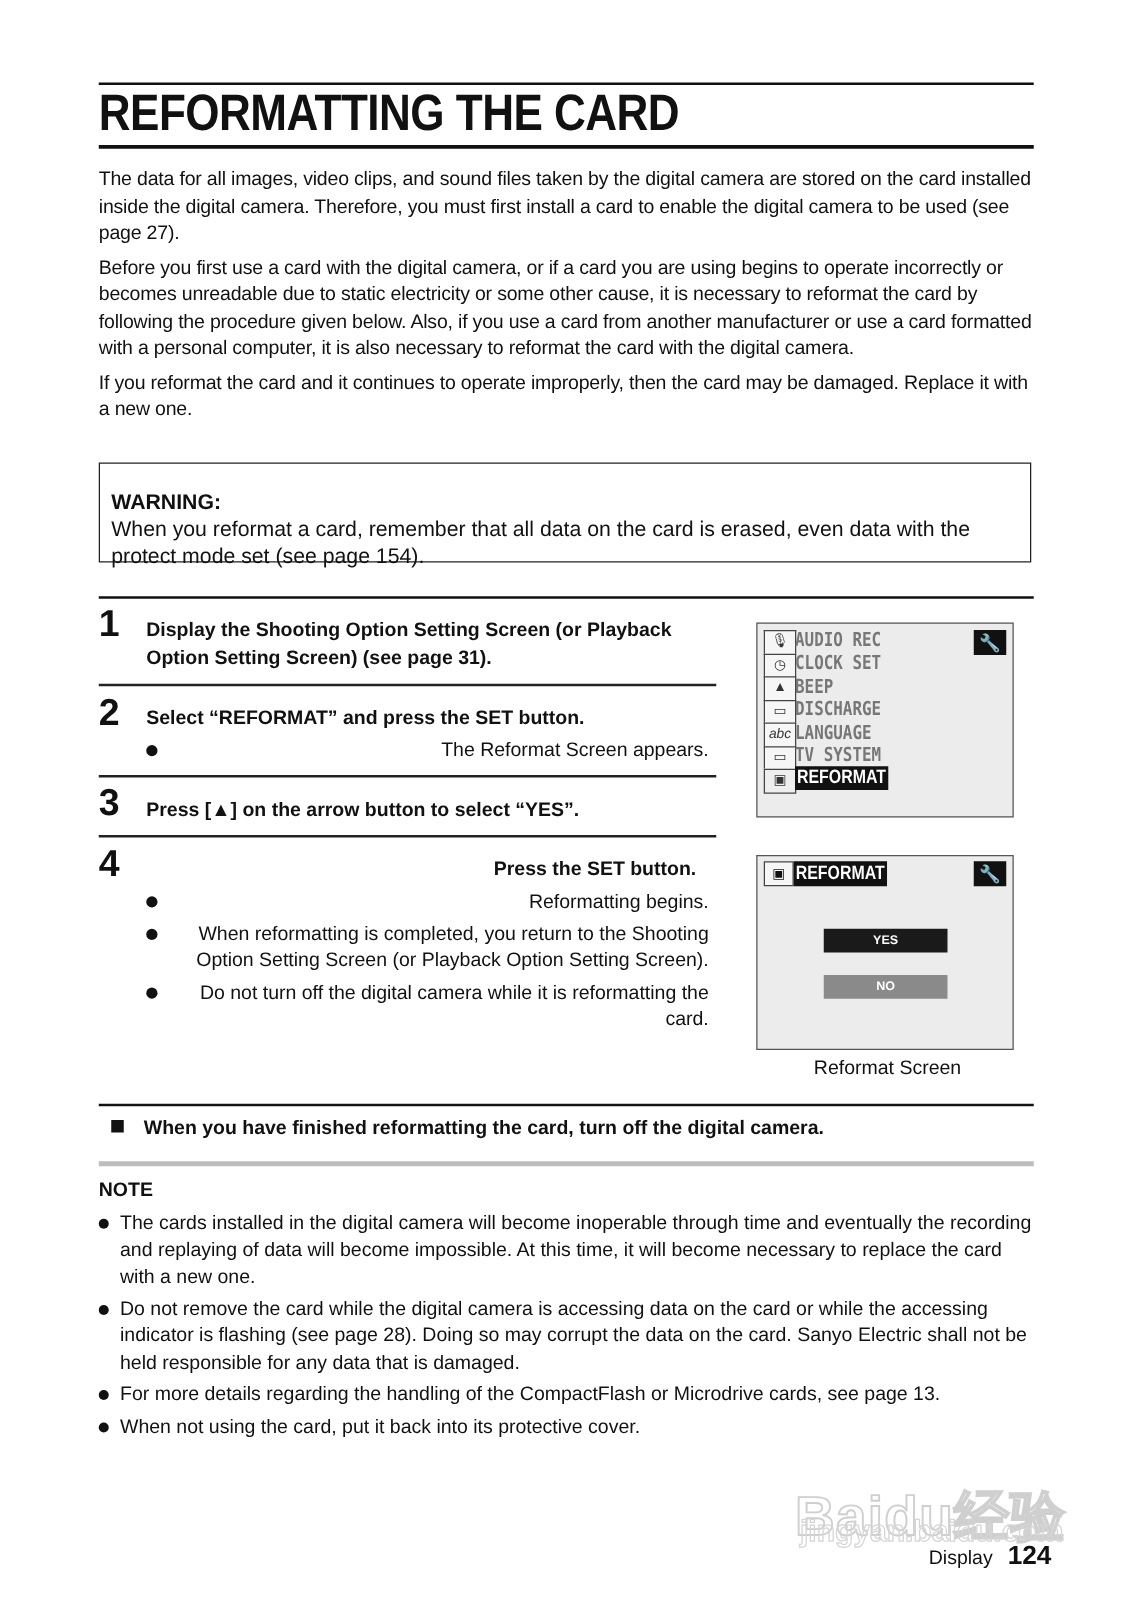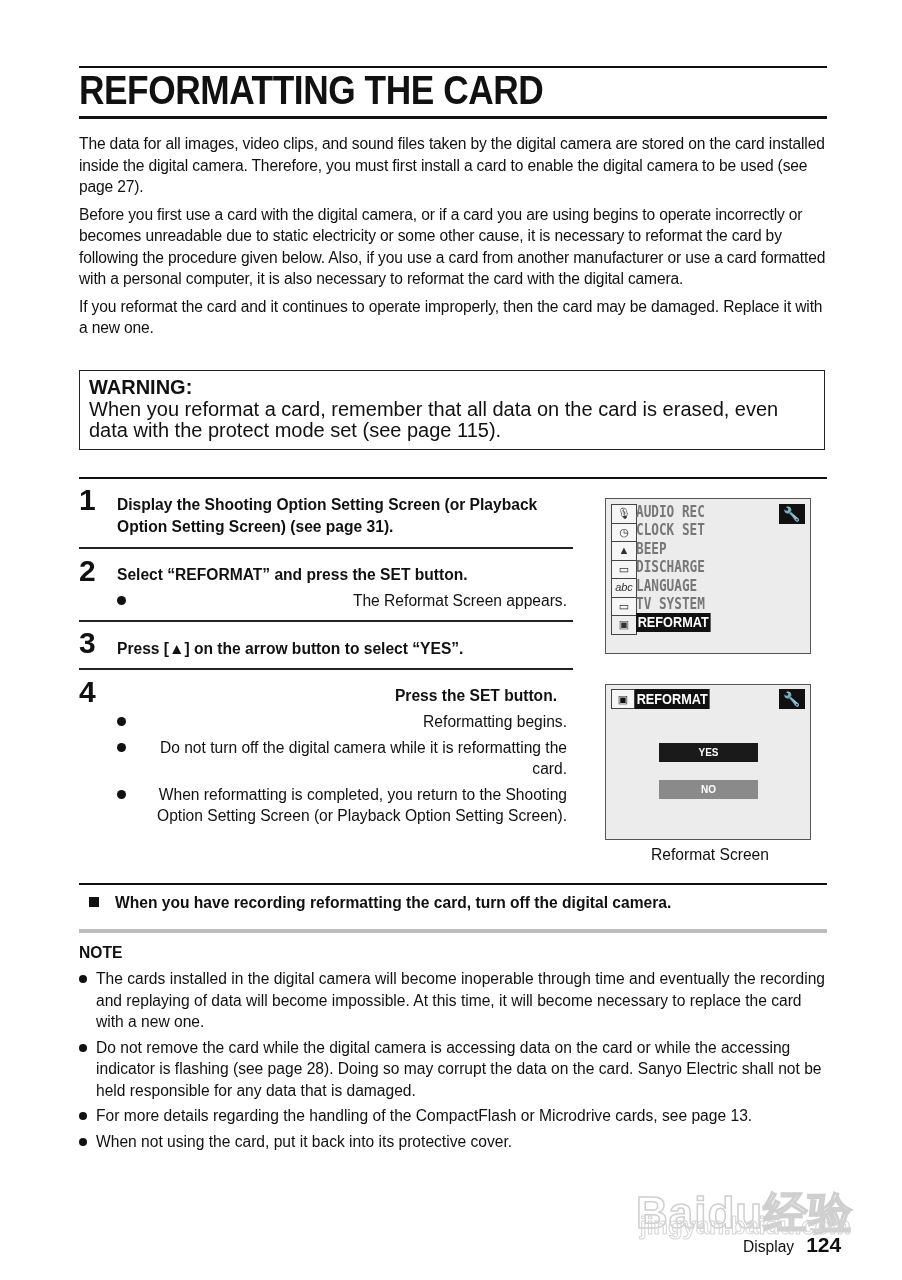--- a/index.html
+++ b/index.html
@@ -9,21 +9,21 @@
   .rule { position: absolute; left: 79px; width: 748px; background: #111; }
 
   .title { left: 79px; top: 68px; font-family: "Liberation Sans", sans-serif;
            font-weight: bold; font-size: 41px; letter-spacing: -0.5px;
            transform: scaleX(0.86); transform-origin: left top; white-space: nowrap; line-height: 44px; }
 
   .para { left: 79px; width: 748px; font-size: 15.6px; line-height: 21.5px; letter-spacing: -0.15px; }
   .para p { margin: 0 0 6px 0; }
 
   .warning { left: 79px; top: 370px; width: 746px; height: 80px; border: 1.5px solid #222; box-sizing: border-box;
-             padding: 6px 9px; font-size: 20px; line-height: 21.5px; }
+             padding: 20px 9px; font-size: 17px; line-height: 21.5px; }
   .warning .wtitle { font-weight: bold; }
 
   .step { position: absolute; left: 79px; width: 494px; }
   .step-num { position: absolute; left: 0; top: 0; font-weight: bold; font-size: 30px; line-height: 30px; }
   .step-head { position: absolute; left: 38px; font-weight: bold; font-size: 15.6px; line-height: 21.5px; width: 440px; }
   .step-bullets { position: absolute; left: 38px; width: 450px; font-size: 15.6px; line-height: 21.5px; text-align: right; }
   .bullet { position: relative; padding-left: 17px; margin-bottom: 4px; }
   .bullet .dot { position: absolute; left: 0; top: 6px; width: 9px; height: 9px; border-radius: 50%; background: #111; }
   .srule { position: absolute; left: 79px; width: 494px; height: 2px; background: #222; }
 
@@ -66,21 +66,21 @@
 <div class="rule" style="top:116px;height:3px;"></div>
 
 <div class="abs para" style="top:133px;">
   <p>The data for all images, video clips, and sound files taken by the digital camera are stored on the card installed inside the digital camera. Therefore, you must first install a card to enable the digital camera to be used (see page 27).</p>
   <p>Before you first use a card with the digital camera, or if a card you are using begins to operate incorrectly or becomes unreadable due to static electricity or some other cause, it is necessary to reformat the card by following the procedure given below. Also, if you use a card from another manufacturer or use a card formatted with a personal computer, it is also necessary to reformat the card with the digital camera.</p>
   <p>If you reformat the card and it continues to operate improperly, then the card may be damaged. Replace it with a new one.</p>
 </div>
 
 <div class="abs warning">
   <div class="wtitle">WARNING:</div>
-  <div>When you reformat a card, remember that all data on the card is erased, even data with the protect mode set (see page 115).</div>
+  <div>When you reformat a card, remember that all data on the card is erased, even data with the protect mode set (see page 154).</div>
 </div>
 
 <div class="rule" style="top:477px;height:2px;"></div>
 
 <div class="step" style="top:485px;">
   <div class="step-num">1</div>
   <div class="step-head" style="top:9px;">Display the Shooting Option Setting Screen (or Playback Option Setting Screen) (see page 31).</div>
 </div>
 <div class="srule" style="top:547px;"></div>
 
@@ -97,22 +97,22 @@
   <div class="step-num">3</div>
   <div class="step-head" style="top:10px;">Press [▲] on the arrow button to select “YES”.</div>
 </div>
 <div class="srule" style="top:668px;"></div>
 
 <div class="step" style="top:677px;">
   <div class="step-num">4</div>
   <div class="step-head" style="top:8px;text-align:right;">Press the SET button.</div>
   <div class="step-bullets" style="top:34px;">
     <div class="bullet"><span class="dot"></span><span>Reformatting begins.</span></div>
+    <div class="bullet"><span class="dot"></span><span>When reformatting is completed, you return to the Shooting Option Setting Screen (or Playback Option Setting Screen).</span></div>
     <div class="bullet"><span class="dot"></span><span>Do not turn off the digital camera while it is reformatting the card.</span></div>
-    <div class="bullet"><span class="dot"></span><span>When reformatting is completed, you return to the Shooting Option Setting Screen (or Playback Option Setting Screen).</span></div>
   </div>
 </div>
 
 <div class="lcd" style="top:498px;height:156px;">
   <div class="menu-icons">
     <div class="menu-icon">🎙</div>
     <div class="menu-icon">◷</div>
     <div class="menu-icon">▲</div>
     <div class="menu-icon">▭</div>
     <div class="menu-icon" style="font-style:italic;">abc</div>
@@ -135,21 +135,21 @@
   <div class="abs" style="left:5px;top:4px;width:22px;height:18px;border:1px solid #444;background:#f6f6f6;text-align:center;font-size:11px;line-height:18px;">▣</div>
   <div class="abs" style="left:29px;top:4px;background:#111;color:#fff;font-weight:bold;font-size:15.5px;line-height:20px;padding:0 2px;transform:scaleX(0.82);transform-origin:left center;">REFORMAT</div>
   <div class="wrench" style="top:4px;">🔧</div>
   <div class="opt" style="top:58px;background:#1a1a1a;">YES</div>
   <div class="opt" style="top:95px;background:#8a8a8a;">NO</div>
 </div>
 <div class="abs caption">Reformat Screen</div>
 
 <div class="rule" style="top:883px;height:2px;"></div>
 <div class="abs finish">
-  <span class="sq"></span><span>When you have recording reformatting the card, turn off the digital camera.</span>
+  <span class="sq"></span><span>When you have finished reformatting the card, turn off the digital camera.</span>
 </div>
 <div class="rule" style="top:929px;height:4px;background:#bdbdbd;"></div>
 
 <div class="abs note-title">NOTE</div>
 <div class="abs notes">
   <div class="bullet"><span class="dot"></span><span>The cards installed in the digital camera will become inoperable through time and eventually the recording and replaying of data will become impossible. At this time, it will become necessary to replace the card with a new one.</span></div>
   <div class="bullet"><span class="dot"></span><span>Do not remove the card while the digital camera is accessing data on the card or while the accessing indicator is flashing (see page 28). Doing so may corrupt the data on the card. Sanyo Electric shall not be held responsible for any data that is damaged.</span></div>
   <div class="bullet"><span class="dot"></span><span>For more details regarding the handling of the CompactFlash or Microdrive cards, see page 13.</span></div>
   <div class="bullet"><span class="dot"></span><span>When not using the card, put it back into its protective cover.</span></div>
 </div>

